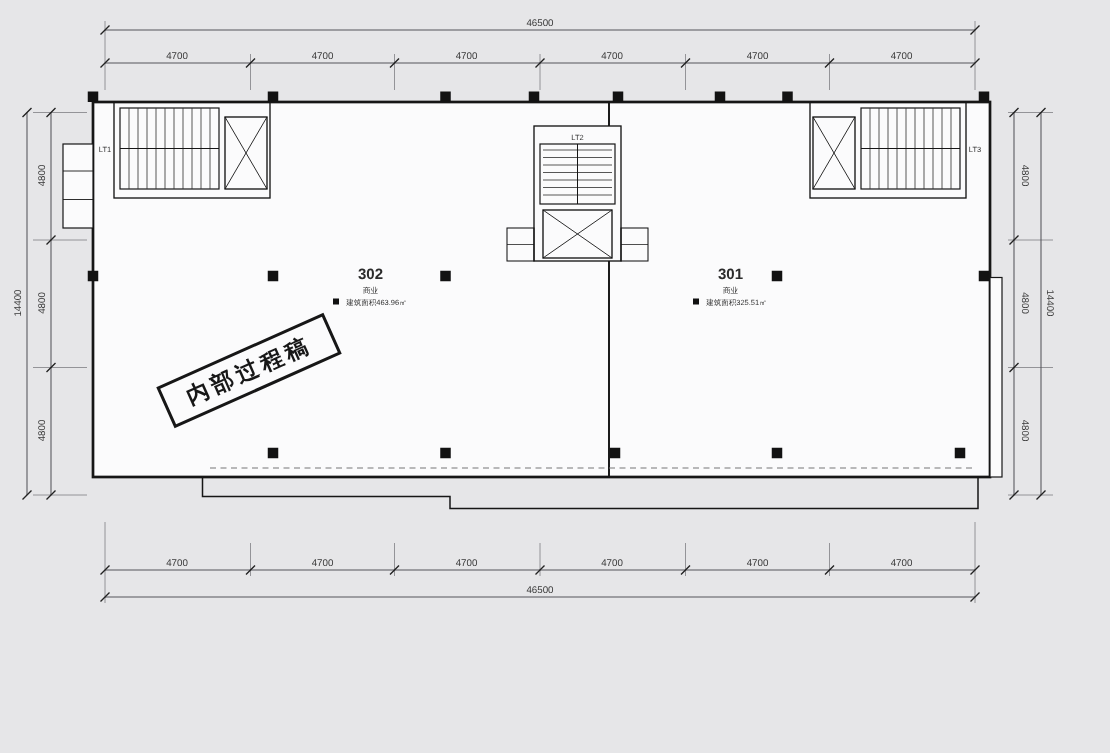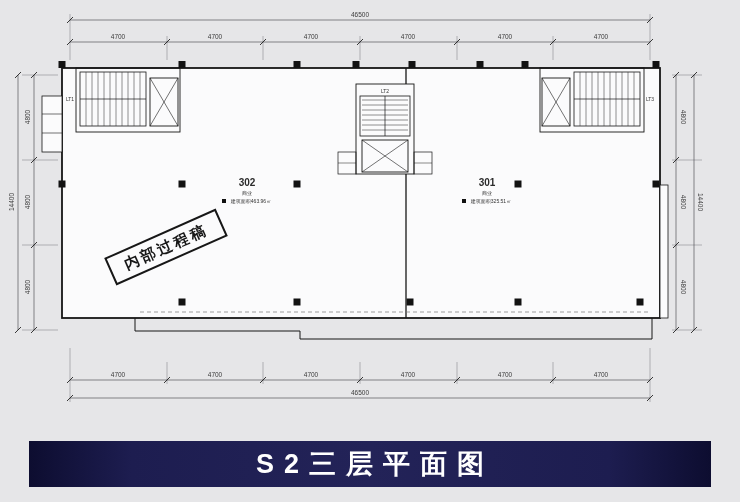--- a/index.html
+++ b/index.html
@@ -170,17 +170,14 @@
       <text class="tiny" x="487" y="195">商业</text>
       <rect x="462" y="199" width="4" height="4" fill="#111"></rect>
       <text class="tiny" x="491" y="203">建筑面积325.51㎡</text>
     </g>
   </svg>
 
   <div class="watermark">
     <span>内部过程稿</span>
   </div>
 
-  <div class="banner">
-    <span class="title">S2三层平面图</span>
-  </div>
 
 </div>
 
 </body></html>

